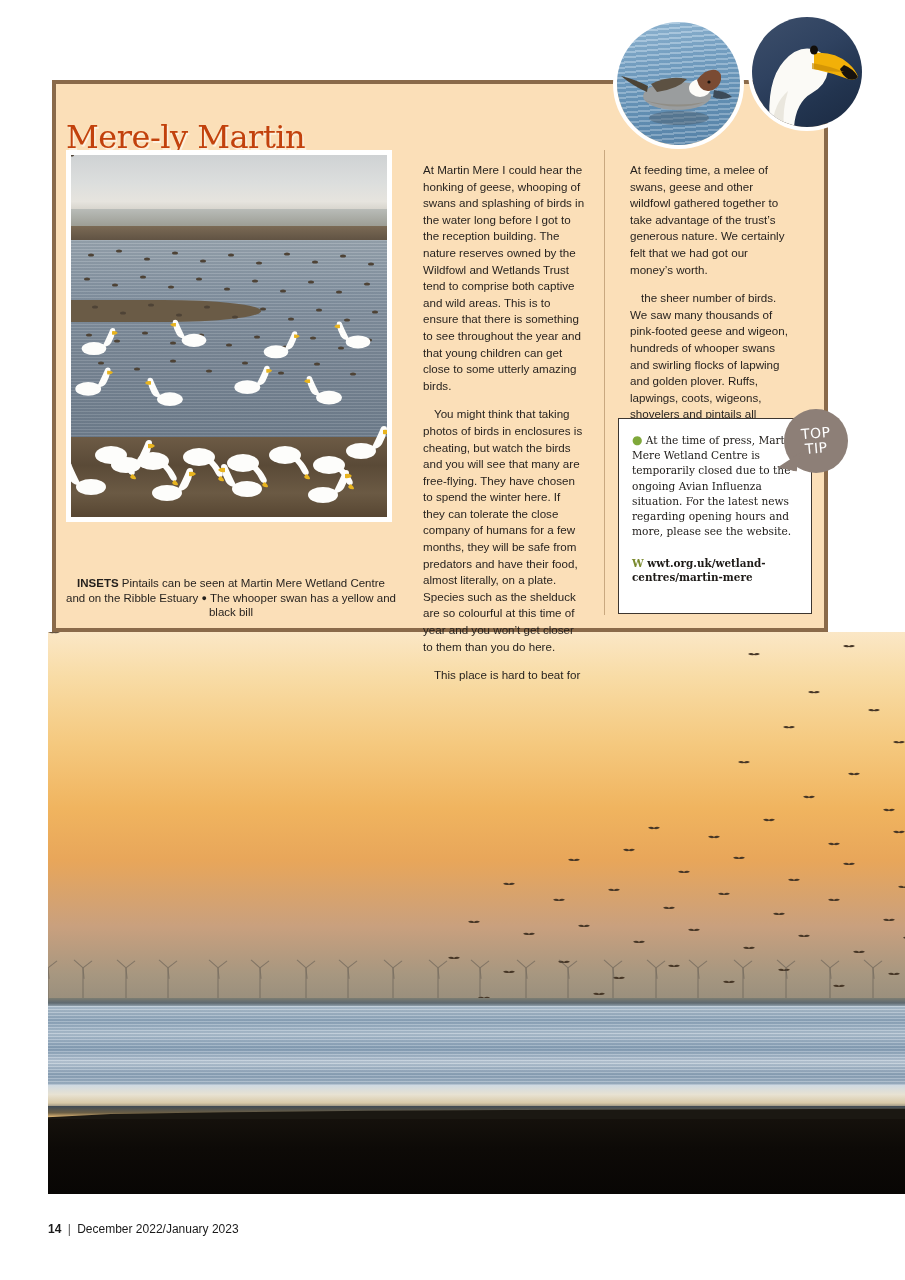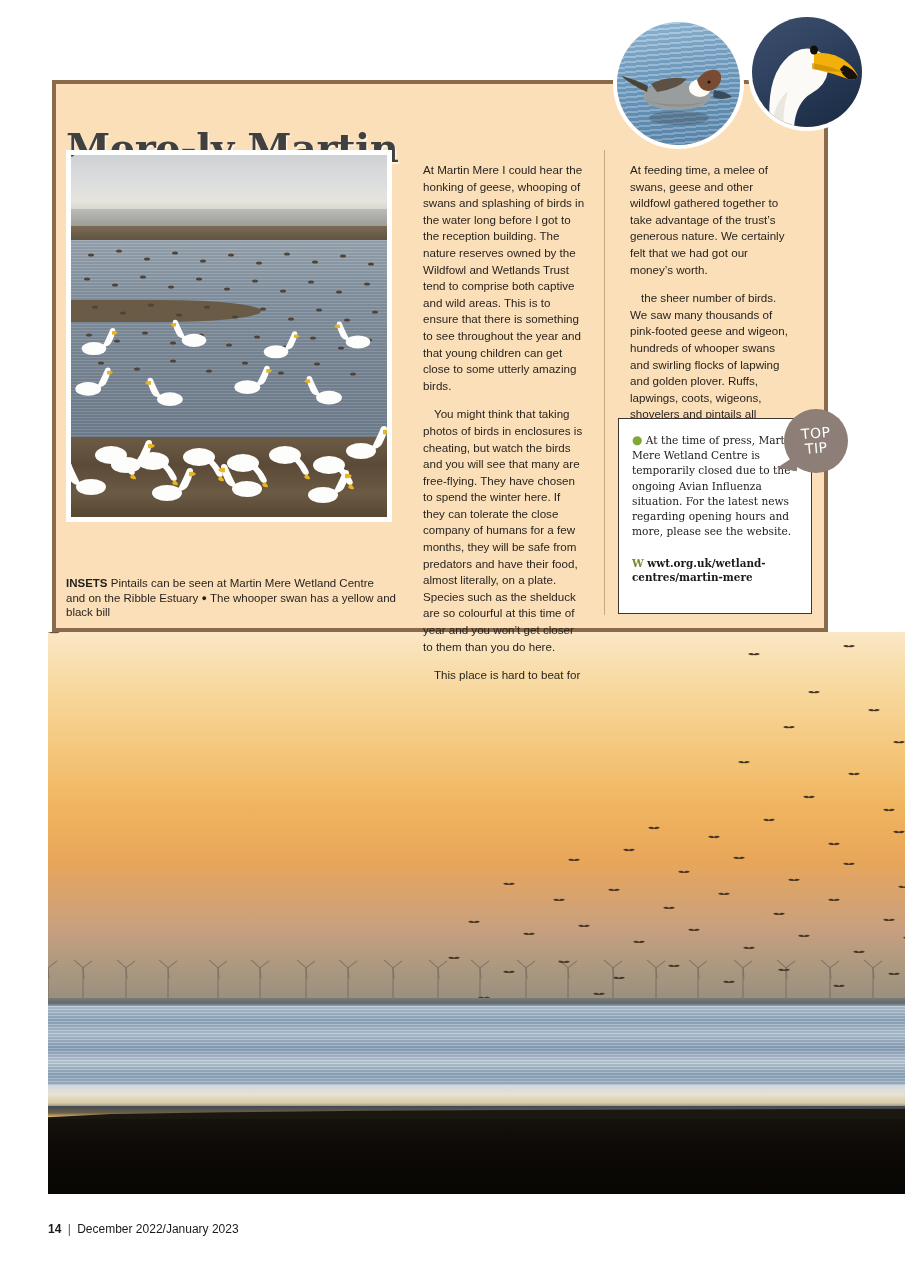--- a/index.html
+++ b/index.html
@@ -62,22 +62,22 @@
   
   .panel{
     position:absolute;left:52px;top:80px;width:776px;height:552px;
     background:#fbdfb8;
     border:4px solid #8a6a4a;
     box-sizing:border-box;
   }
   .panel-title{
     position:absolute;left:66px;top:97px;
     font-family:"DejaVu Serif", serif;
-    font-weight:bold;font-size:40px;letter-spacing:-0.5px;
-    color:#404040;
+    font-weight:normal;font-size:32px;letter-spacing:-0.5px;
+    color:#c2410c;
     text-shadow:1.5px 1.5px 0 rgba(255,255,255,.55);
   }
 
   
   .photo-main{
     position:absolute;left:66px;top:150px;width:326px;height:372px;
     background:#fff;padding:5px;box-sizing:border-box;
   }
   .photo-main .inner{position:relative;width:100%;height:100%;overflow:hidden;background:#9aa3ab;}
   .pm-sky{position:absolute;left:0;top:0;width:100%;height:17%;
@@ -98,21 +98,21 @@
     background:linear-gradient(180deg,#6d5b45 0%,#5a4a37 35%,#6b5a44 70%,#574632 100%);}
   .pm-birds,.pm-swans{position:absolute;left:0;top:0;width:100%;height:100%;}
 
   
   .cap{
     position:absolute;left:66px;width:330px;
     font-size:11.5px;line-height:14.5px;color:#231f1c;
   }
   .cap b{font-weight:bold;}
   .cap-above{top:534px;}
-  .cap-insets{top:576px;}
+  .cap-insets{top:576px;text-align:center;}
   .dot{font-size:9px;vertical-align:1px;}
 
   
   .col{
     position:absolute;top:150px;width:186px;
     font-size:11.6px;line-height:16.6px;color:#231f1c;
     text-align:left;
   }
   .col p{margin:12px;}
   .col p+p{text-indent:11px;}

